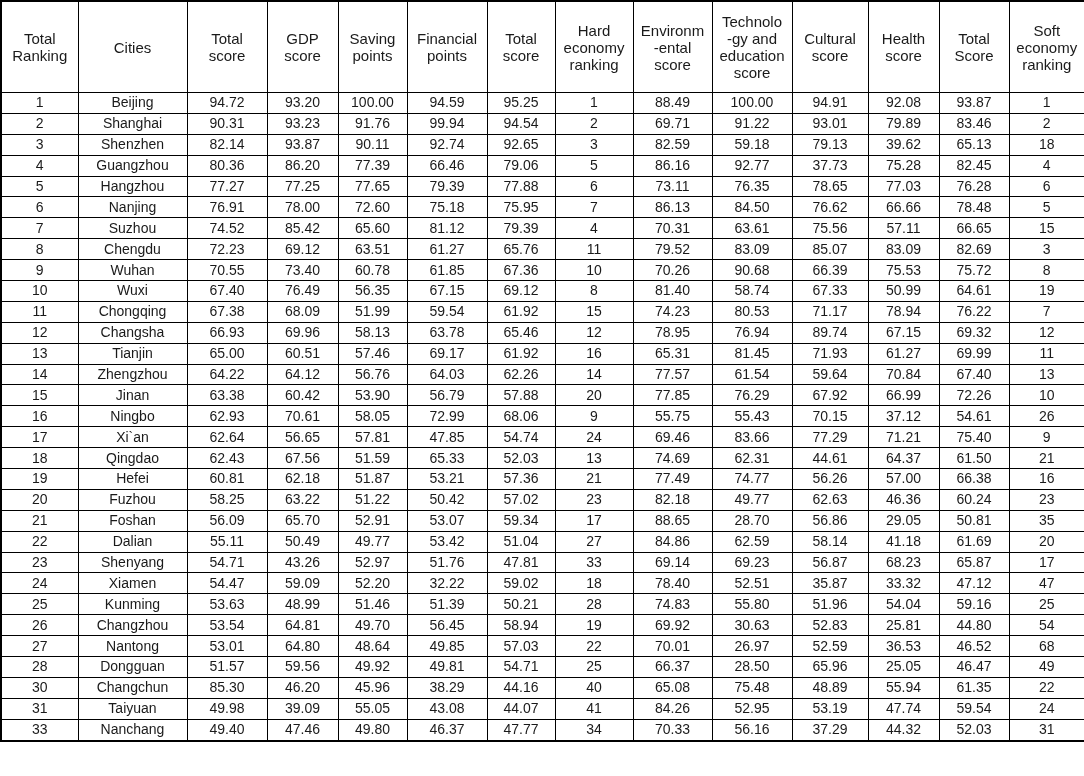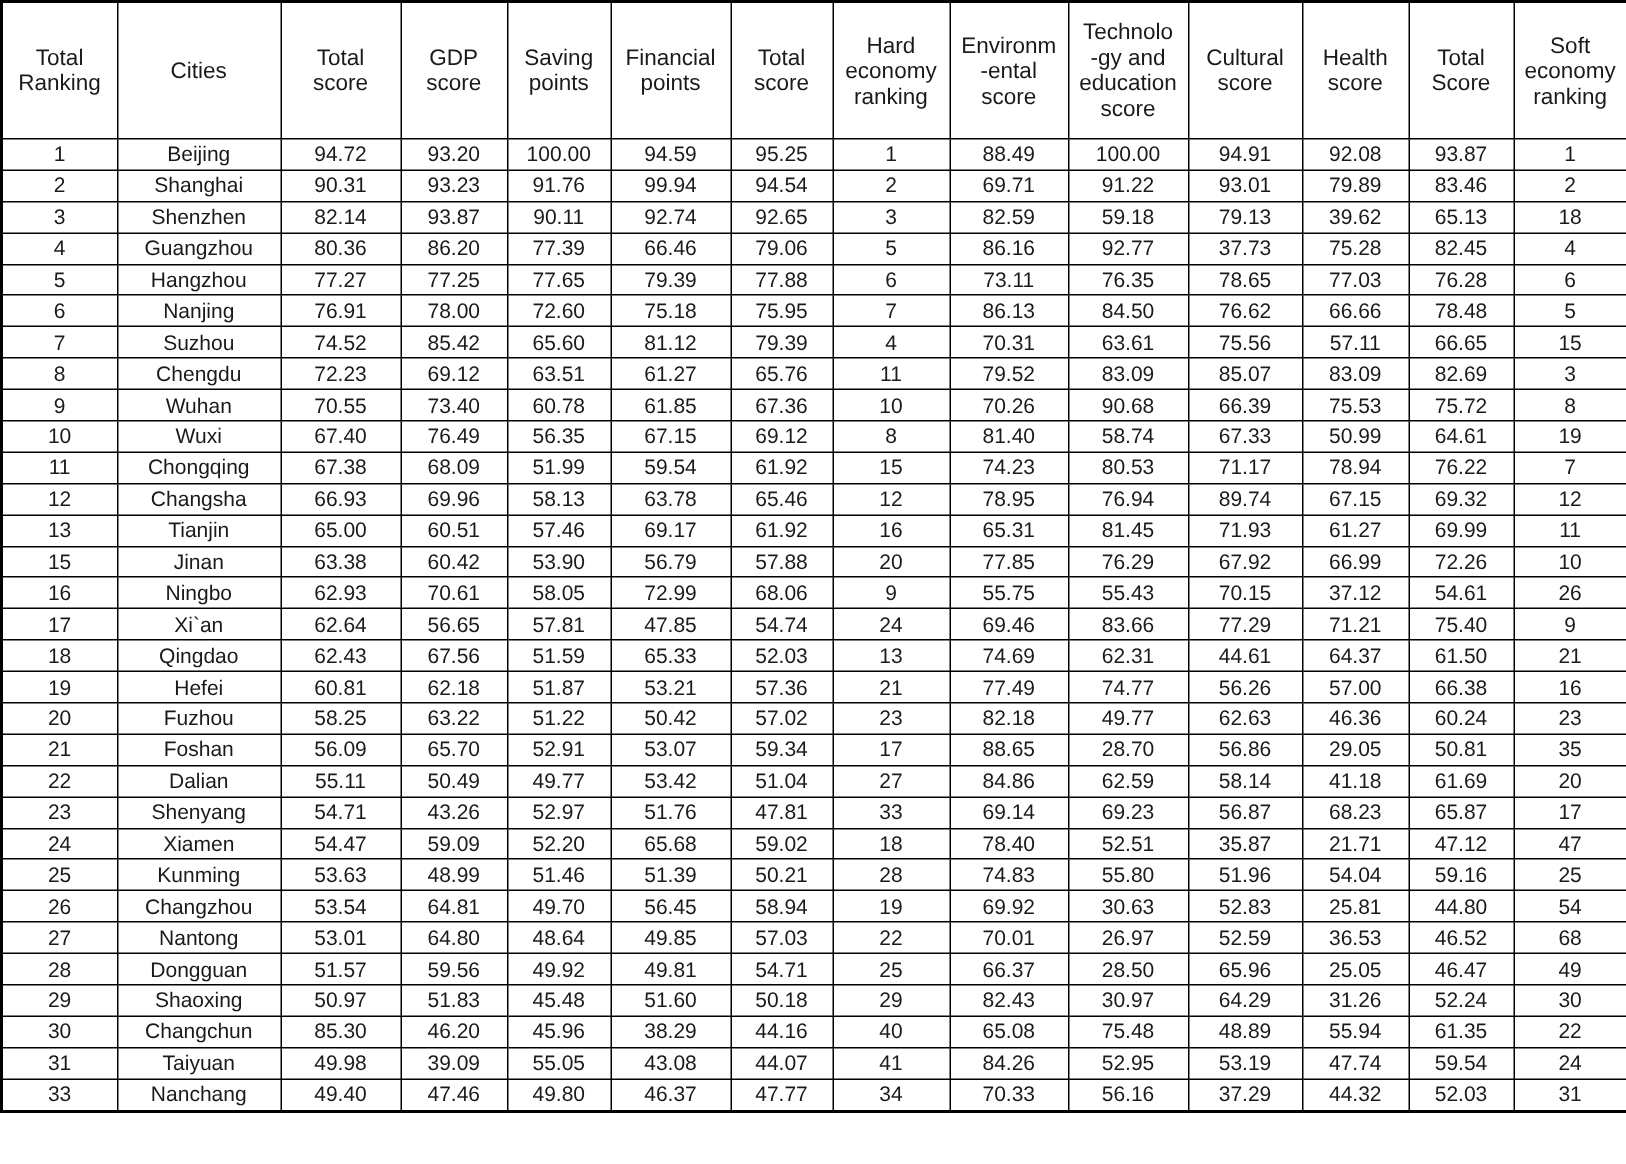--- a/index.html
+++ b/index.html
@@ -299,20 +299,36 @@
         <td>61.92</td>
         <td>16</td>
         <td>65.31</td>
         <td>81.45</td>
         <td>71.93</td>
         <td>61.27</td>
         <td>69.99</td>
         <td>11</td>
       </tr>
       <tr>
+        <td>14</td>
+        <td>Zhengzhou</td>
+        <td>64.22</td>
+        <td>64.12</td>
+        <td>56.76</td>
+        <td>64.03</td>
+        <td>62.26</td>
+        <td>14</td>
+        <td>77.57</td>
+        <td>61.54</td>
+        <td>59.64</td>
+        <td>70.84</td>
+        <td>67.40</td>
+        <td>13</td>
+      </tr>
+      <tr>
         <td>15</td>
         <td>Jinan</td>
         <td>63.38</td>
         <td>60.42</td>
         <td>53.90</td>
         <td>56.79</td>
         <td>57.88</td>
         <td>20</td>
         <td>77.85</td>
         <td>76.29</td>
@@ -448,27 +464,27 @@
         <td>68.23</td>
         <td>65.87</td>
         <td>17</td>
       </tr>
       <tr>
         <td>24</td>
         <td>Xiamen</td>
         <td>54.47</td>
         <td>59.09</td>
         <td>52.20</td>
-        <td>65.68</td>
+        <td>32.22</td>
         <td>59.02</td>
         <td>18</td>
         <td>78.40</td>
         <td>52.51</td>
         <td>35.87</td>
-        <td>21.71</td>
+        <td>33.32</td>
         <td>47.12</td>
         <td>47</td>
       </tr>
       <tr>
         <td>25</td>
         <td>Kunming</td>
         <td>53.63</td>
         <td>48.99</td>
         <td>51.46</td>
         <td>51.39</td>
@@ -523,36 +539,20 @@
         <td>54.71</td>
         <td>25</td>
         <td>66.37</td>
         <td>28.50</td>
         <td>65.96</td>
         <td>25.05</td>
         <td>46.47</td>
         <td>49</td>
       </tr>
       <tr>
-        <td>29</td>
-        <td>Shaoxing</td>
-        <td>50.97</td>
-        <td>51.83</td>
-        <td>45.48</td>
-        <td>51.60</td>
-        <td>50.18</td>
-        <td>29</td>
-        <td>82.43</td>
-        <td>30.97</td>
-        <td>64.29</td>
-        <td>31.26</td>
-        <td>52.24</td>
-        <td>30</td>
-      </tr>
-      <tr>
         <td>30</td>
         <td>Changchun</td>
         <td>85.30</td>
         <td>46.20</td>
         <td>45.96</td>
         <td>38.29</td>
         <td>44.16</td>
         <td>40</td>
         <td>65.08</td>
         <td>75.48</td>

